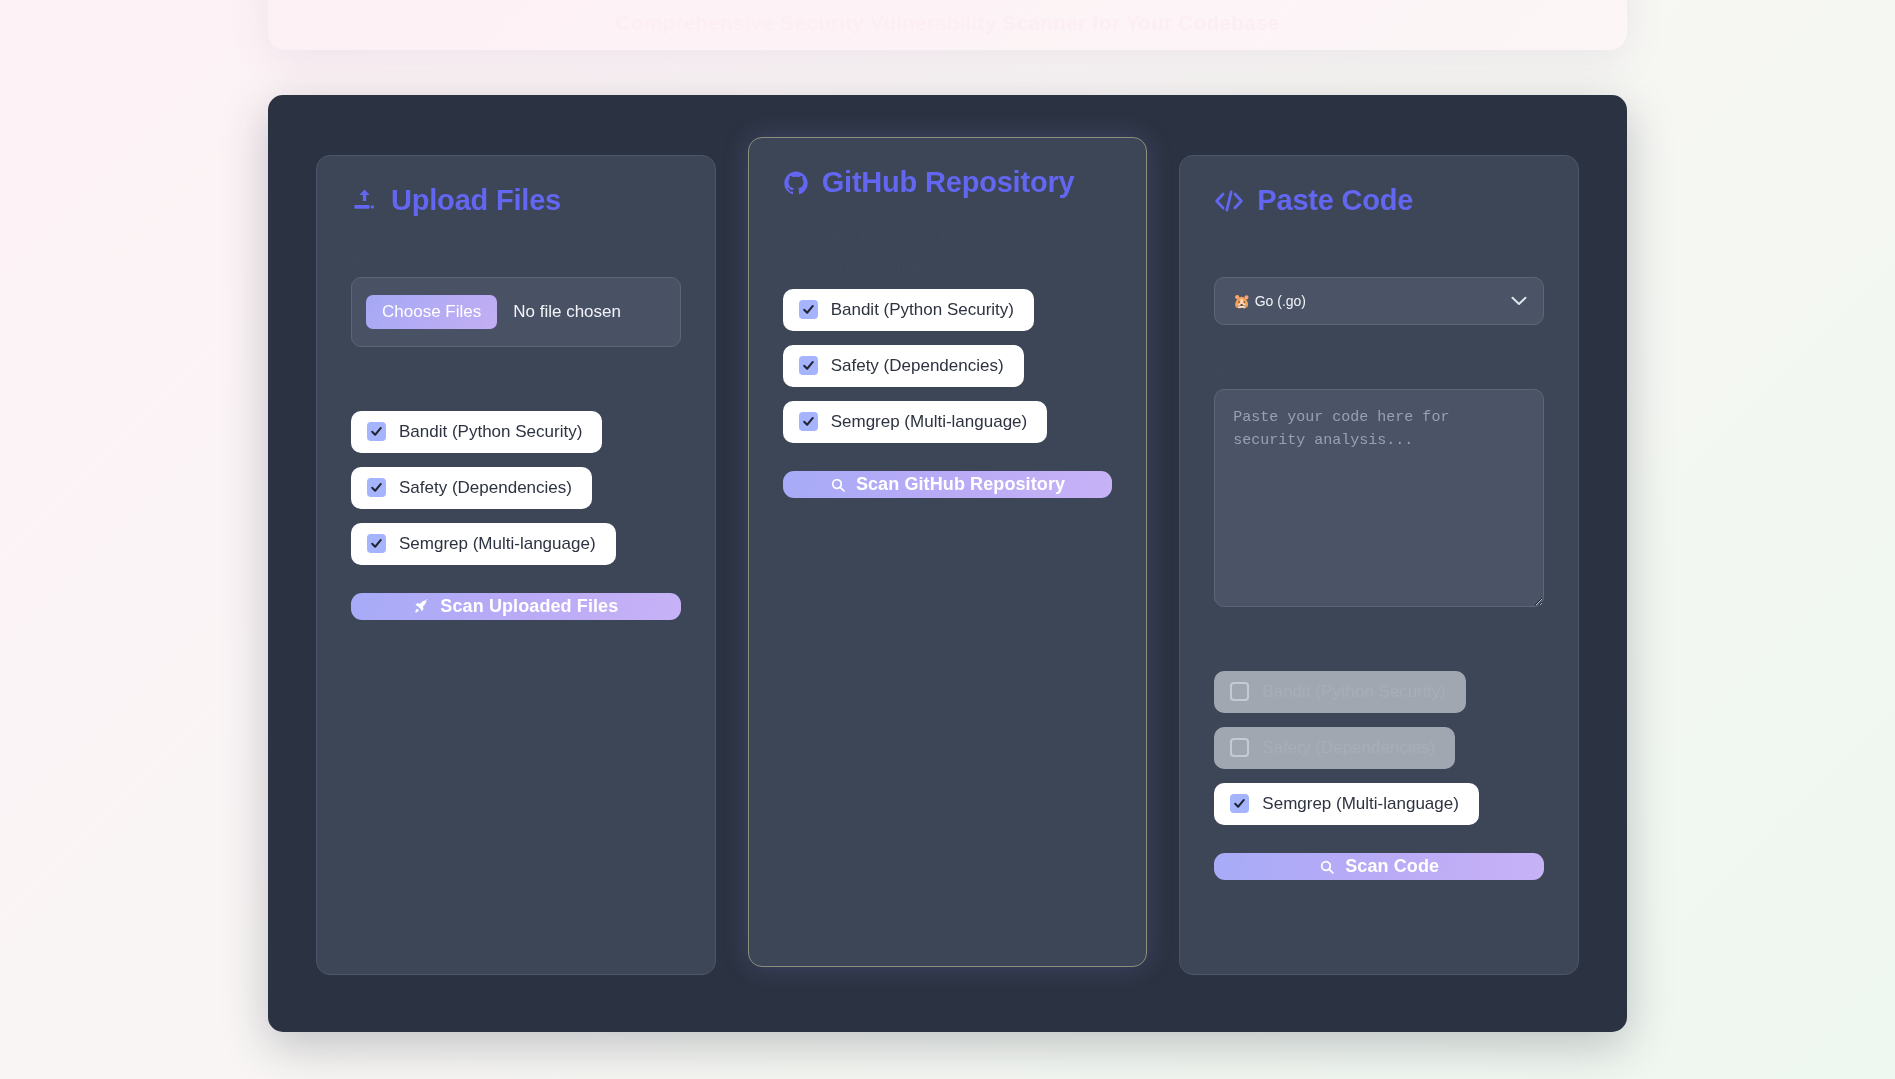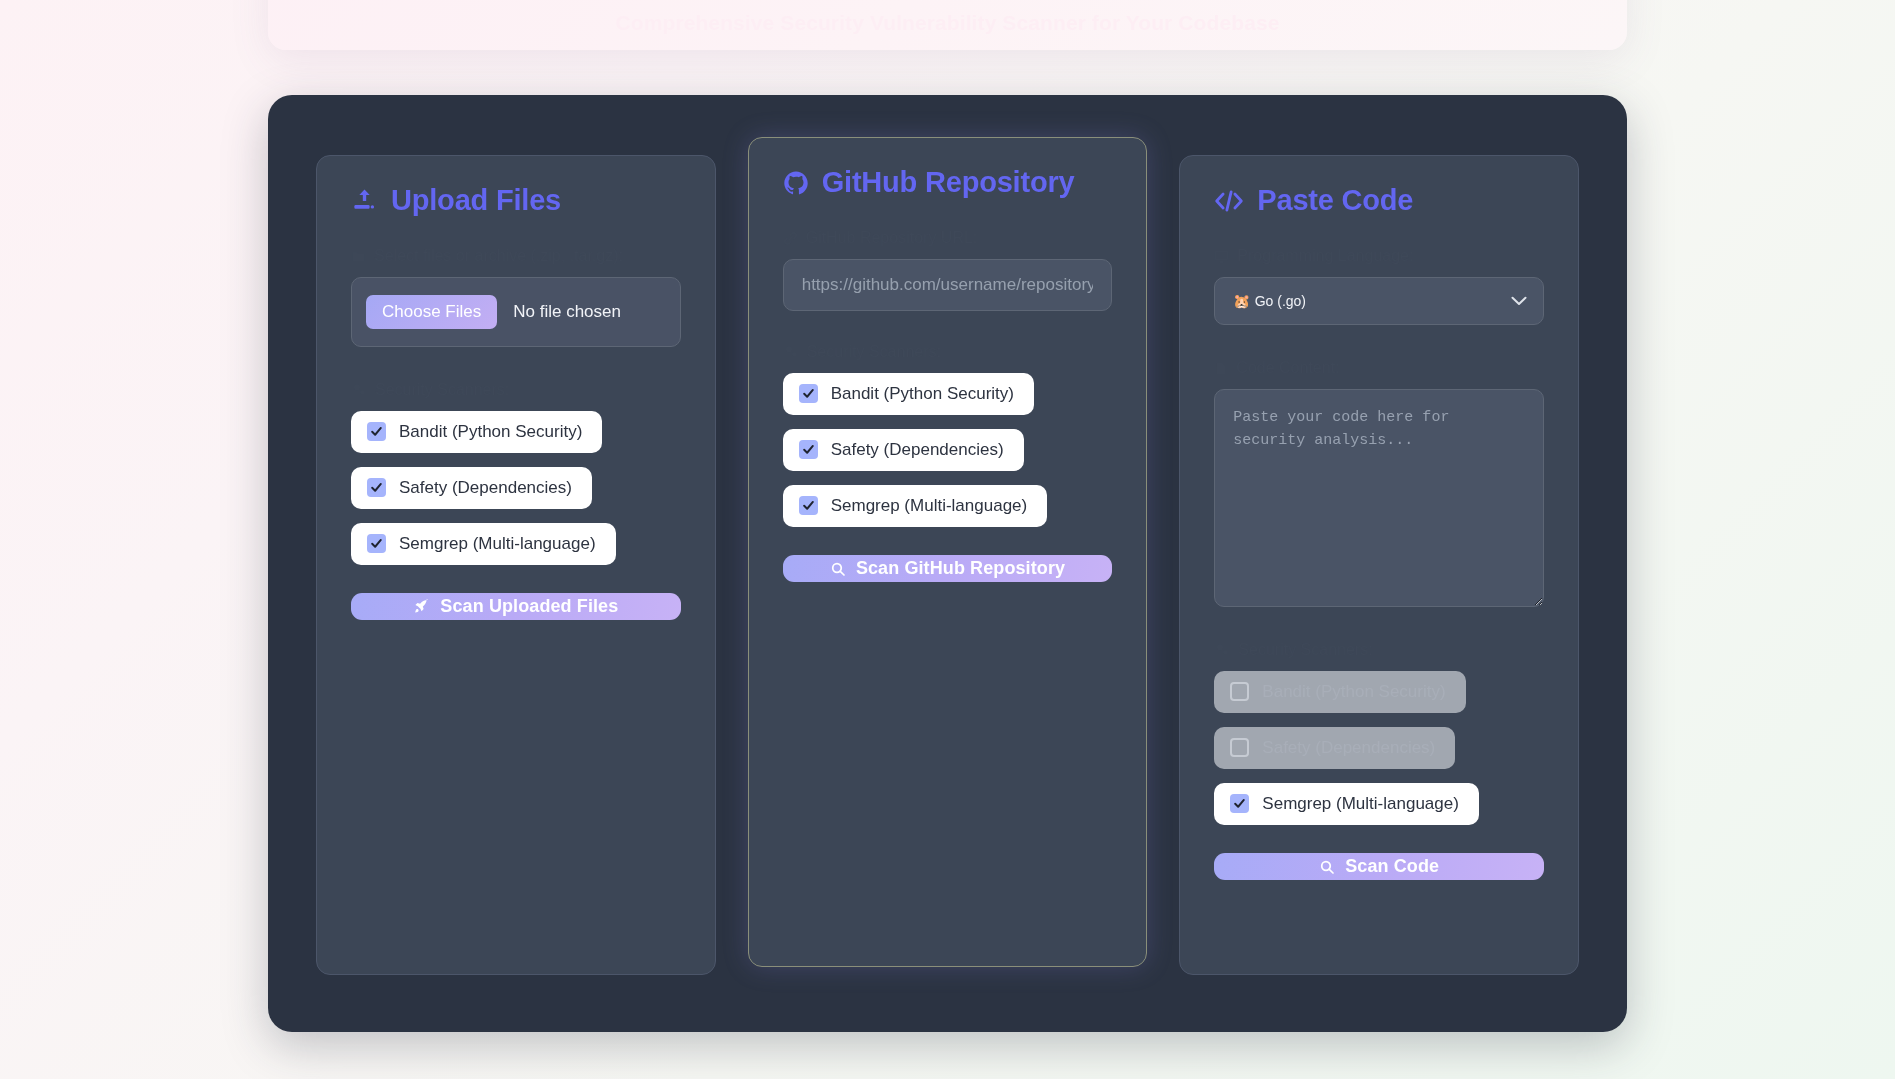--- a/index.html
+++ b/index.html
@@ -42,21 +42,21 @@
   }
 
   
   .shell {
     position: absolute;
     left: 268px;
     top: 95px;
     width: 1359px;
     height: 937px;
     background: #2b3342;
-    border-radius: 24px;
+    border-radius: 15px;
     box-shadow: 0 14px 46px rgba(40, 45, 60, 0.26);
   }
 
   .columns {
     position: absolute;
     left: 48px;
     top: 50px;
     right: 48px;
     display: flex;
     gap: 32px;
@@ -343,21 +343,20 @@
         <span class="lico">
           <svg width="15" height="15" viewBox="0 0 24 24" fill="none" stroke="#3e4858" stroke-width="2.4" stroke-linecap="round">
             <path d="M9.5 14.5 14.5 9.5"></path>
               <path d="M12 6.5 14.5 4a4 4 0 0 1 5.6 5.6L17.6 12"></path>
               <path d="M12 17.5 9.5 20a4 4 0 0 1-5.6-5.6L6.4 12"></path>
           </svg>
         </span>
         <span>GitHub Repository URL:</span>
       </div>
 
-      <input class="text-input" type="text" placeholder="https://github.com/username/repository" style="">
 
       <div class="field-label">
         <span class="lico">
           <svg width="16" height="16" viewBox="0 0 24 24" fill="#3e4858">
             <circle cx="9" cy="8" r="4.3"></circle>
               <circle cx="17" cy="15.5" r="3"></circle>
           </svg>
         </span>
         <span>Security Scanners:</span>
       </div>

